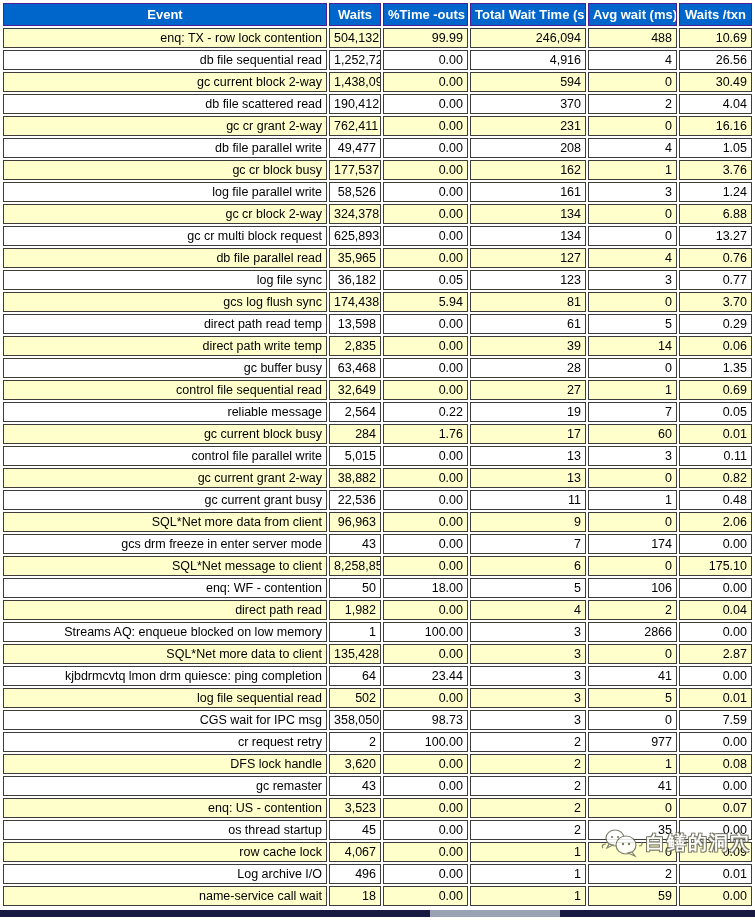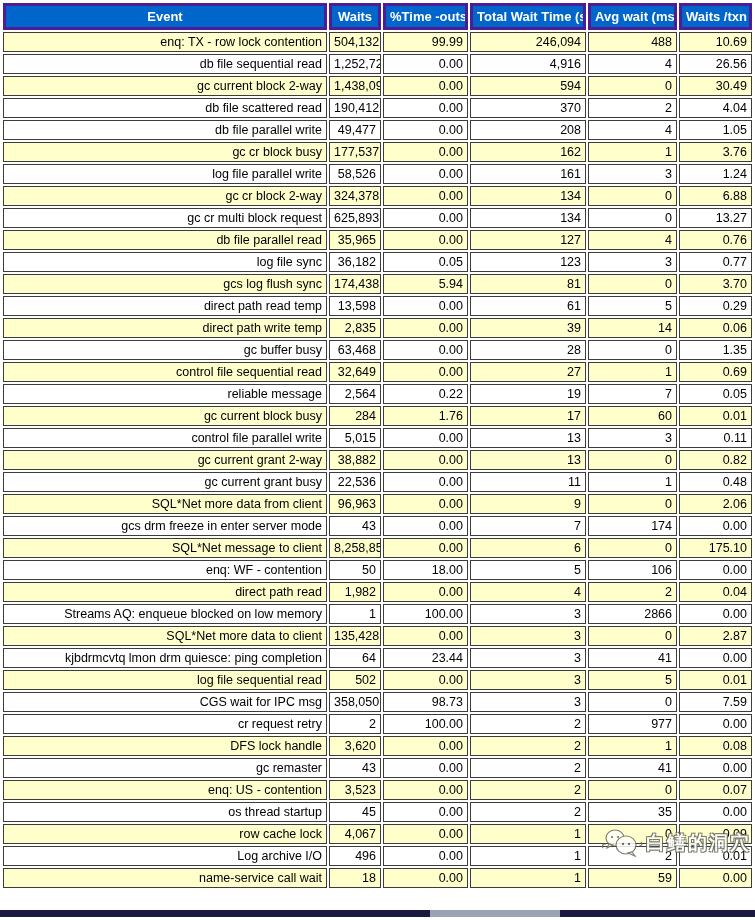--- a/index.html
+++ b/index.html
@@ -13,21 +13,21 @@
   table.wait-events{
     border-collapse:separate;
     border-spacing:2px;
     table-layout:fixed;
     width:753px;
     margin:1px 0 0 1px;
   }
   table.wait-events th{
     background:#0066CC;
     color:#FFFFFF;
-    border:3px solid #4c1d95;
+    border:1px solid #4c1d95;
     font-size:13px;
     font-weight:bold;
     padding:3px 4px;
     text-align:center;
     white-space:nowrap;
     overflow:hidden;
     margin-left:8px;
   }
   table.wait-events td{
     border:1px solid #3c3c3c;
@@ -124,20 +124,28 @@
           <td class="num">0</td>
           <td class="num">30.49</td>
         </tr>
         <tr class="">
           <td class="event">db file scattered read</td>
           <td class="num">190,412</td>
           <td class="num">0.00</td>
           <td class="num">370</td>
           <td class="num">2</td>
           <td class="num">4.04</td>
+        </tr>
+        <tr class="alt">
+          <td class="event">gc cr grant 2-way</td>
+          <td class="num">762,411</td>
+          <td class="num">0.00</td>
+          <td class="num">231</td>
+          <td class="num">0</td>
+          <td class="num">16.16</td>
         </tr>
         <tr class="">
           <td class="event">db file parallel write</td>
           <td class="num">49,477</td>
           <td class="num">0.00</td>
           <td class="num">208</td>
           <td class="num">4</td>
           <td class="num">1.05</td>
         </tr>
         <tr class="alt">

